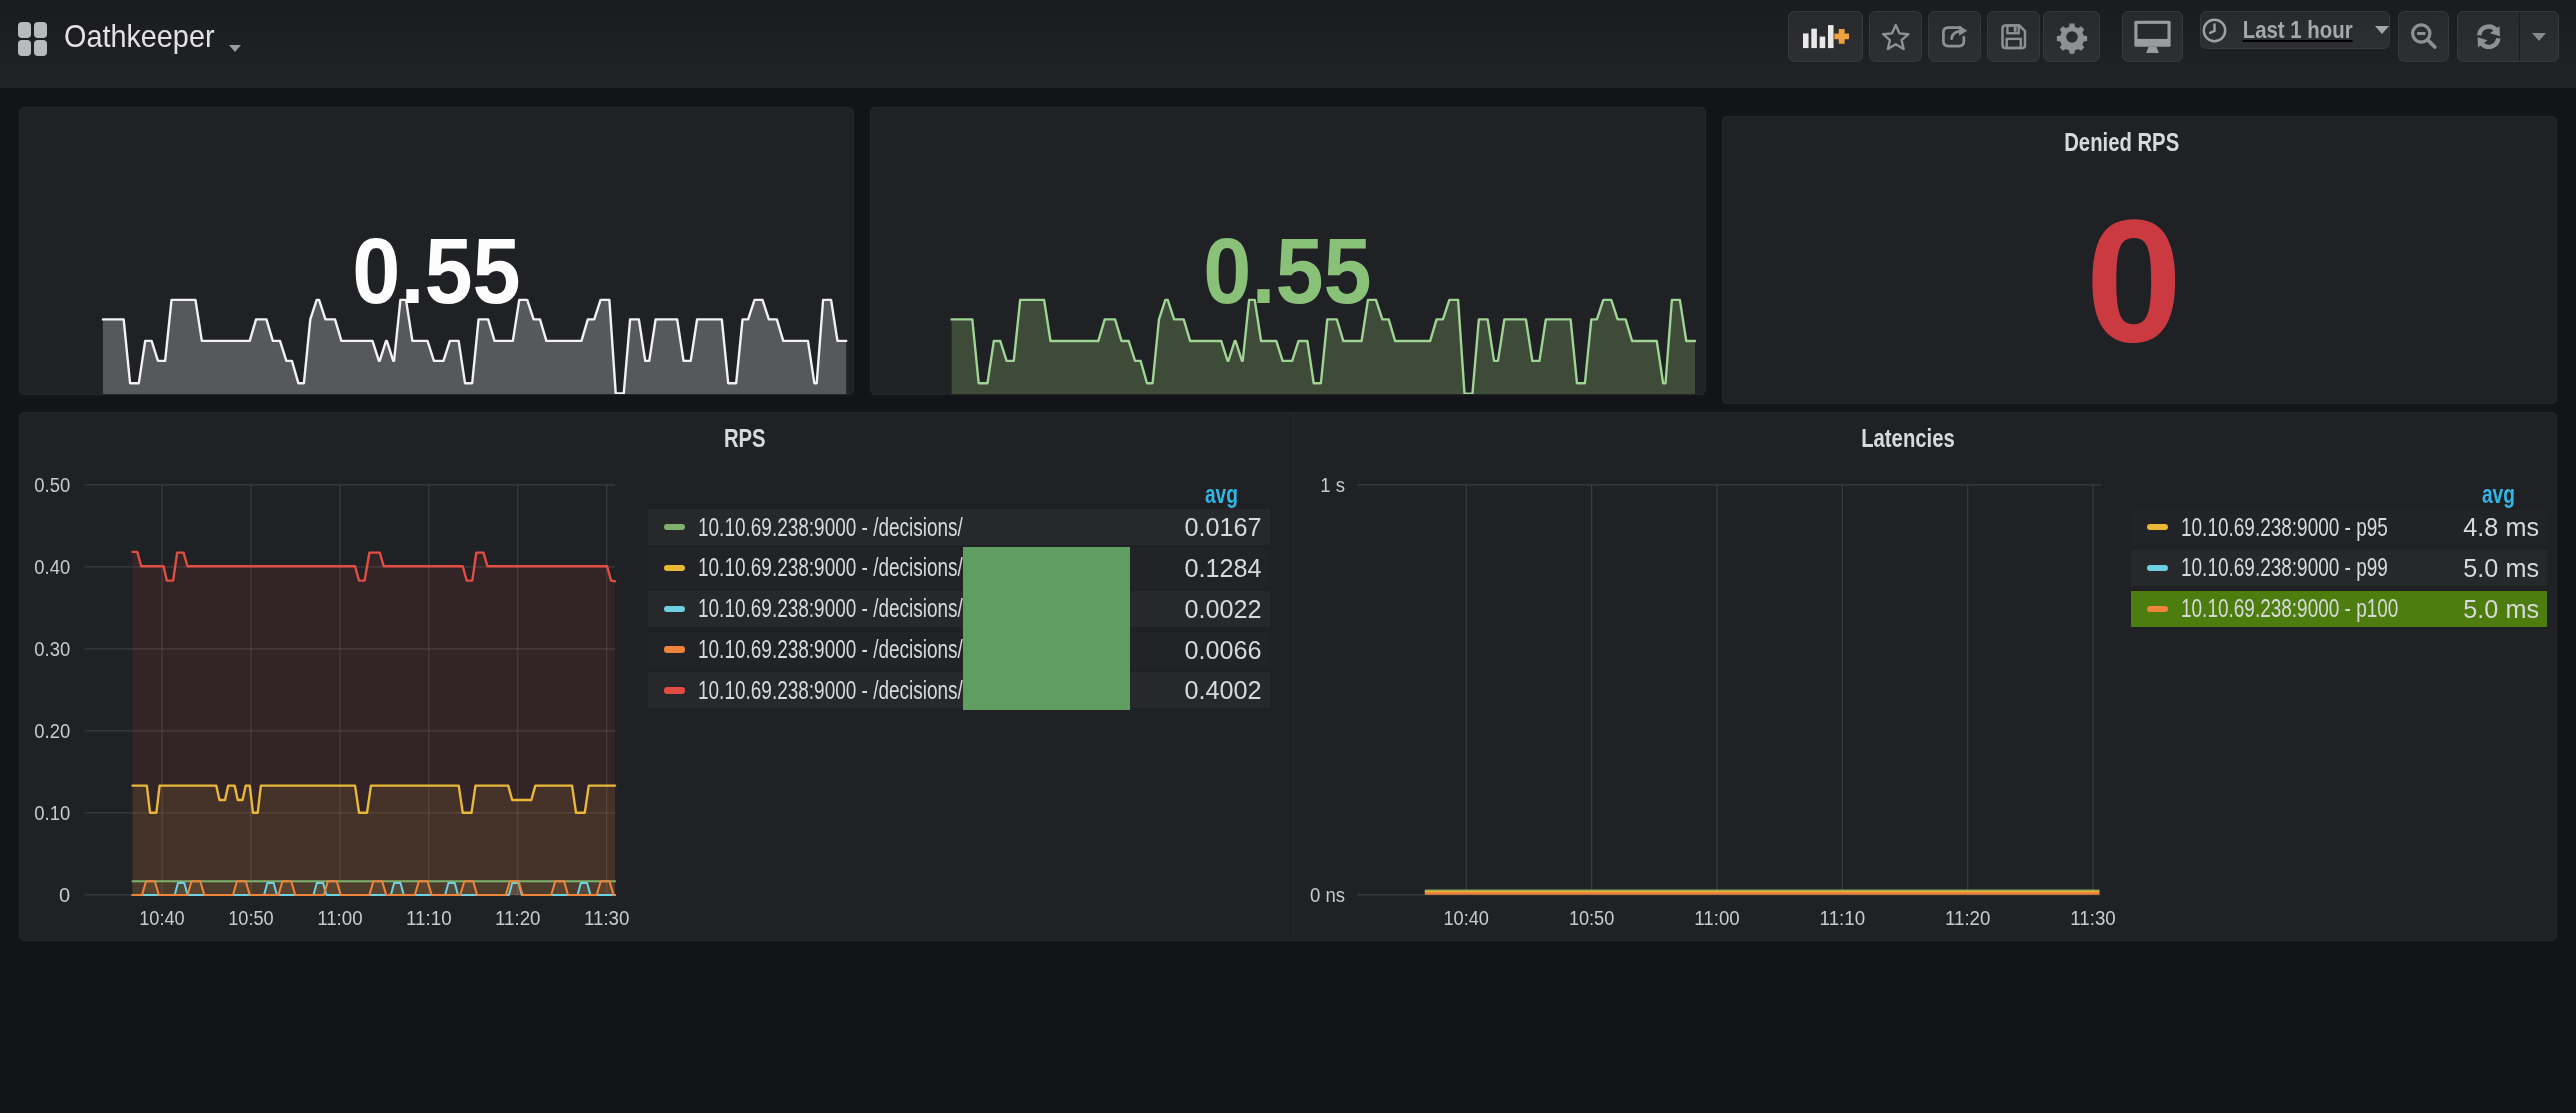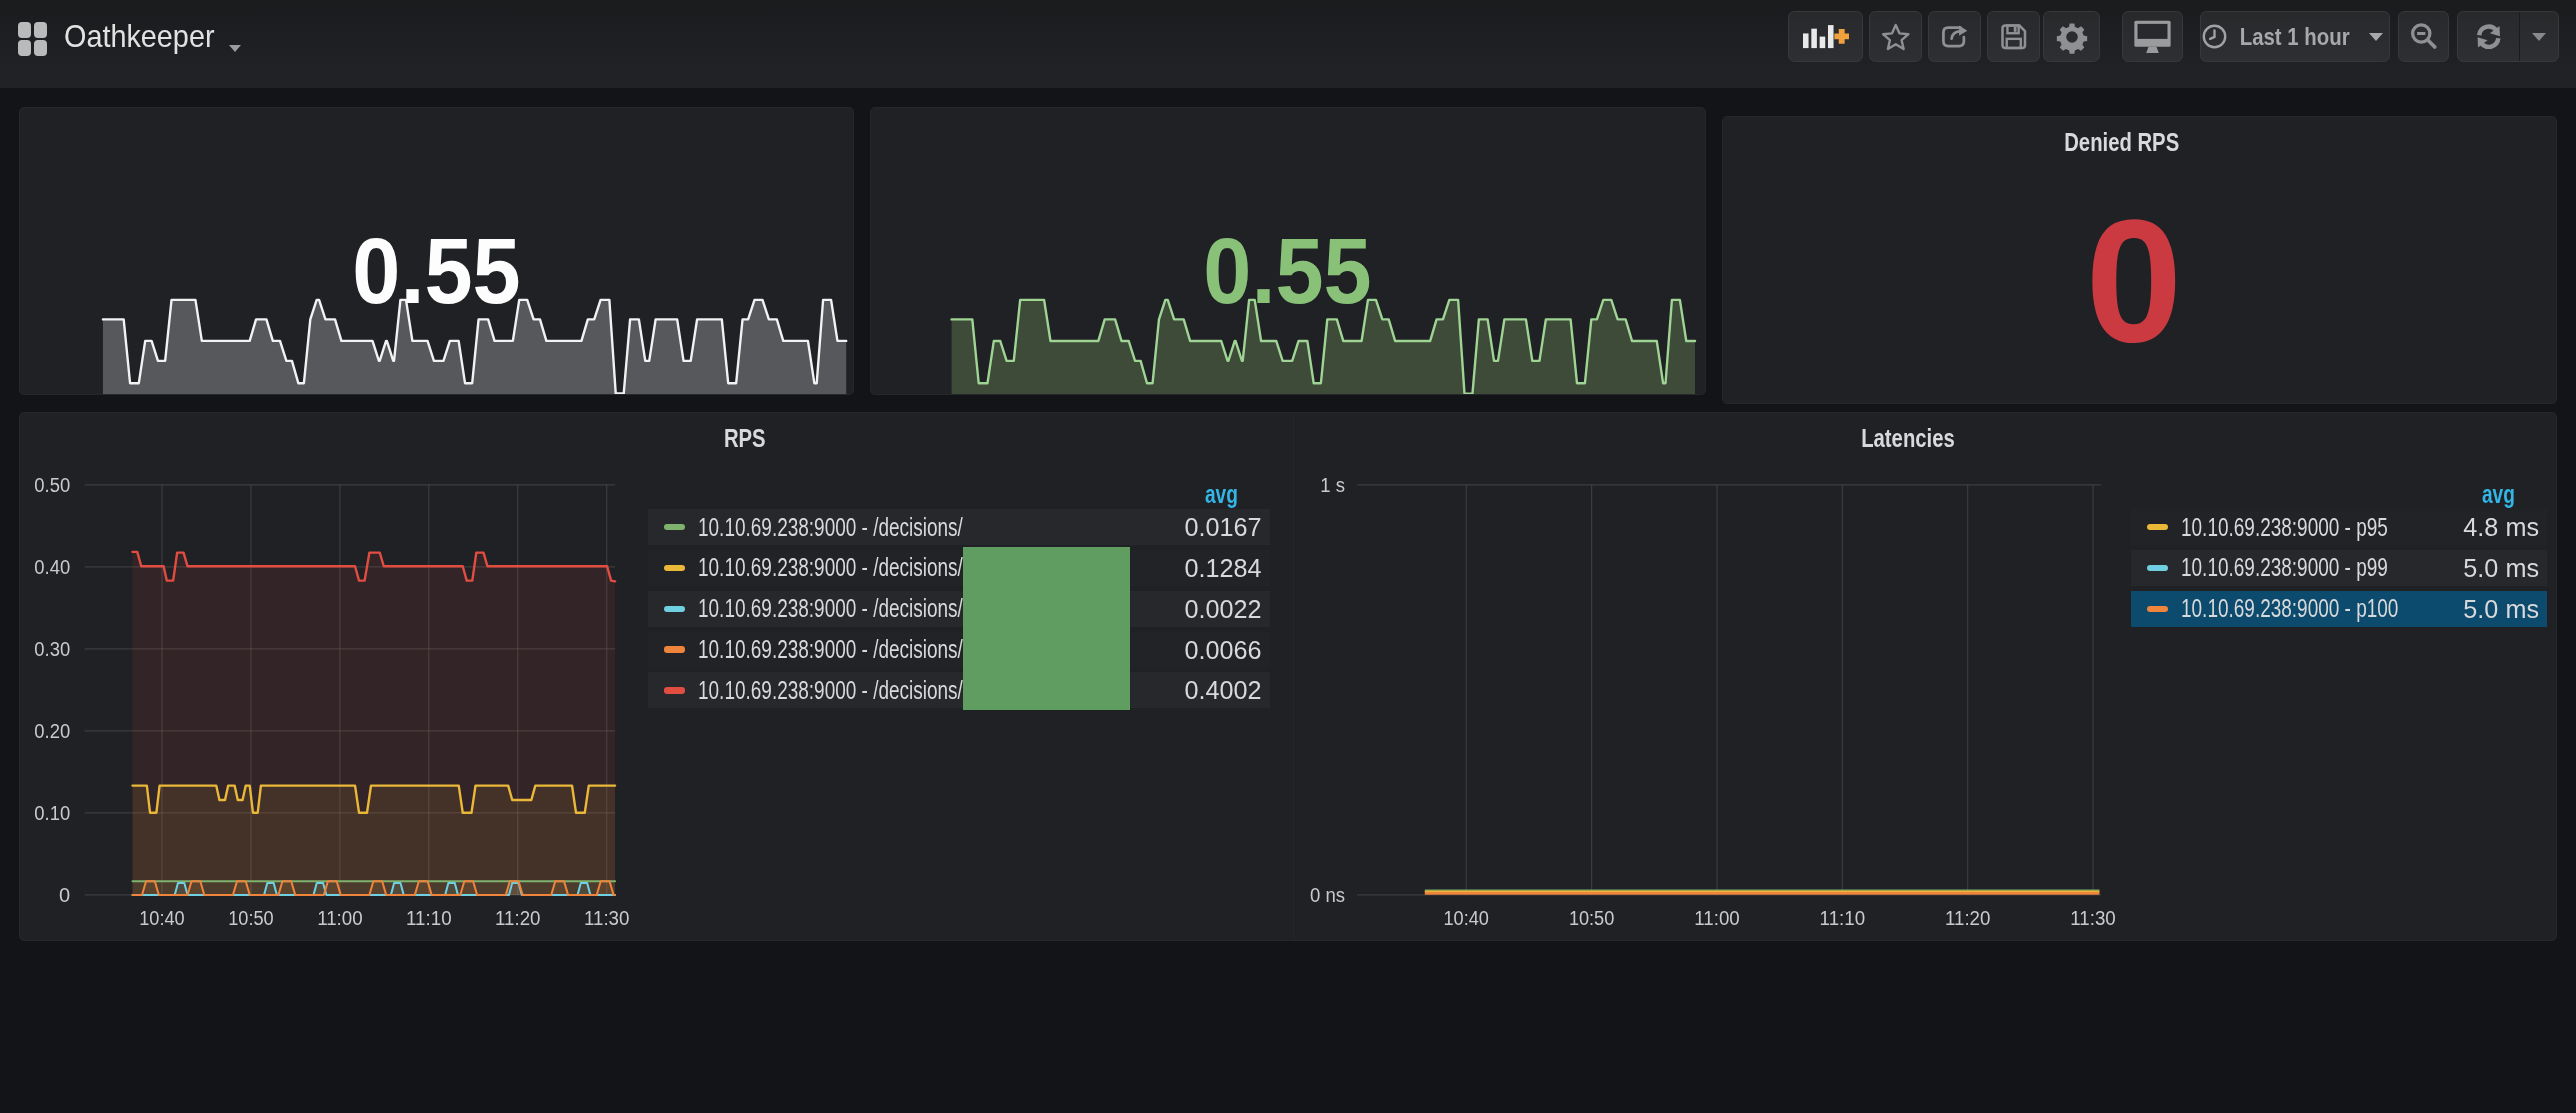--- a/index.html
+++ b/index.html
@@ -41,21 +41,21 @@
         <path fill="#8e9093" d="M23 14.5 a8.5 8.5 0 1 0 0 17 a8.5 8.5 0 1 0 0 -17 Z M19.6 3 h6.8 l1 5.2 a15.6 15.6 0 0 1 4.5 1.9 l4.4-2.9 4.8 4.8 -2.9 4.4 a15.6 15.6 0 0 1 1.9 4.5 l5.2 1 v6.8 l-5.2 1 a15.6 15.6 0 0 1 -1.9 4.5 l2.9 4.4 -4.8 4.8 -4.4 -2.9 a15.6 15.6 0 0 1 -4.5 1.9 l-1 5.2 h-6.8 l-1 -5.2 a15.6 15.6 0 0 1 -4.5 -1.9 l-4.4 2.9 -4.8 -4.8 2.9 -4.4 a15.6 15.6 0 0 1 -1.9 -4.5 l-5.2 -1 v-6.8 l5.2 -1 a15.6 15.6 0 0 1 1.9 -4.5 l-2.9 -4.4 4.8 -4.8 4.4 2.9 a15.6 15.6 0 0 1 4.5 -1.9 Z" fill-rule="evenodd" transform="scale(0.92) translate(2,2)"></path>
       </svg>
     </div>
     <div style="position:absolute;left:2122px;top:11px;width:61px;height:51px;box-sizing:border-box;background:linear-gradient(180deg,#28292b,#2e2f33);border:1.6px solid #38393c;border-radius:6.4px;display:flex;align-items:center;justify-content:center;">
       <svg width="41" height="37" viewBox="0 0 52 46">
         <rect x="3" y="3" width="46" height="33" rx="2" fill="#9a9b9d"></rect>
         <rect x="7" y="7" width="38" height="19" fill="#28292c"></rect>
         <path d="M21 36 h10 l3 8 h-16 Z" fill="#9a9b9d"></path>
       </svg>
     </div>
-    <div style="position:absolute;left:2200px;top:11px;width:190px;height:51px;box-sizing:border-box;background:linear-gradient(180deg,#28292b,#2e2f33);border:1.6px solid #38393c;border-radius:6.4px;display:flex;align-items:center;justify-content:flex-start;">
+    <div style="position:absolute;left:2200px;top:11px;width:190px;height:38px;box-sizing:border-box;background:linear-gradient(180deg,#28292b,#2e2f33);border:1.6px solid #38393c;border-radius:6.4px;display:flex;align-items:center;justify-content:space-between;text-decoration:underline;">
       <svg width="27" height="27" viewBox="0 0 34 34">
         <circle cx="17" cy="17" r="13.5" fill="none" stroke="#9fa1a4" stroke-width="3"></circle>
         <path d="M17 9.5 V17.5 L11.5 20" fill="none" stroke="#9fa1a4" stroke-width="3" stroke-linecap="round"></path>
       </svg>
       <span style="color:#a6a8aa;font-size:24px;font-weight:bold;margin:0 9.6px 0 1.6px;white-space:nowrap;display:inline-block;transform:scaleX(0.85)">Last 1 hour</span>
       <span style="display:inline-block;width:0;height:0;border-left:7.2px solid transparent;border-right:7.2px solid transparent;border-top:8px solid #a6a8aa"></span>
     </div>
     <div style="position:absolute;left:2398px;top:11px;width:51px;height:51px;box-sizing:border-box;background:linear-gradient(180deg,#28292b,#2e2f33);border:1.6px solid #38393c;border-radius:6.4px;display:flex;align-items:center;justify-content:center;">
       <svg width="33" height="33" viewBox="0 0 44 44">
         <circle cx="19" cy="18" r="11.5" fill="none" stroke="#8e9093" stroke-width="4.4"></circle>
@@ -196,19 +196,19 @@
       <div style="position:relative;display:flex;align-items:center;height:36px;margin-bottom:4.8px;background:#222327;padding-left:16px">
         <span style="display:inline-block;width:21px;height:6.4px;border-radius:3.2px;background:#eab839;margin-right:12.8px;flex:none"></span>
         <span style="color:#d8d9da;font-size:26px;white-space:nowrap;display:inline-block;transform:scaleX(0.73);transform-origin:0 50%">10.10.69.238:9000 - p95</span>
         <span style="color:#d8d9da;font-size:26px;white-space:nowrap;position:absolute;right:8px;top:50%;transform:translateY(-50%) scaleX(0.97);transform-origin:100% 50%">4.8 ms</span>
       </div>
       <div style="position:relative;display:flex;align-items:center;height:36px;margin-bottom:4.8px;background:#27282c;padding-left:16px">
         <span style="display:inline-block;width:21px;height:6.4px;border-radius:3.2px;background:#6ed0e0;margin-right:12.8px;flex:none"></span>
         <span style="color:#d8d9da;font-size:26px;white-space:nowrap;display:inline-block;transform:scaleX(0.73);transform-origin:0 50%">10.10.69.238:9000 - p99</span>
         <span style="color:#d8d9da;font-size:26px;white-space:nowrap;position:absolute;right:8px;top:50%;transform:translateY(-50%) scaleX(0.97);transform-origin:100% 50%">5.0 ms</span>
       </div>
-      <div style="position:relative;display:flex;align-items:center;height:36px;margin-bottom:4.8px;background:#0c4a6e;padding-left:16px">
+      <div style="position:relative;display:flex;align-items:center;height:36px;margin-bottom:4.8px;background:#4d7c0f;padding-left:16px">
         <span style="display:inline-block;width:21px;height:6.4px;border-radius:3.2px;background:#ef843c;margin-right:12.8px;flex:none"></span>
         <span style="color:#d8d9da;font-size:26px;white-space:nowrap;display:inline-block;transform:scaleX(0.73);transform-origin:0 50%">10.10.69.238:9000 - p100</span>
         <span style="color:#d8d9da;font-size:26px;white-space:nowrap;position:absolute;right:8px;top:50%;transform:translateY(-50%) scaleX(0.97);transform-origin:100% 50%">5.0 ms</span>
       </div>
     </div>
   </div>
 
 </body></html>

